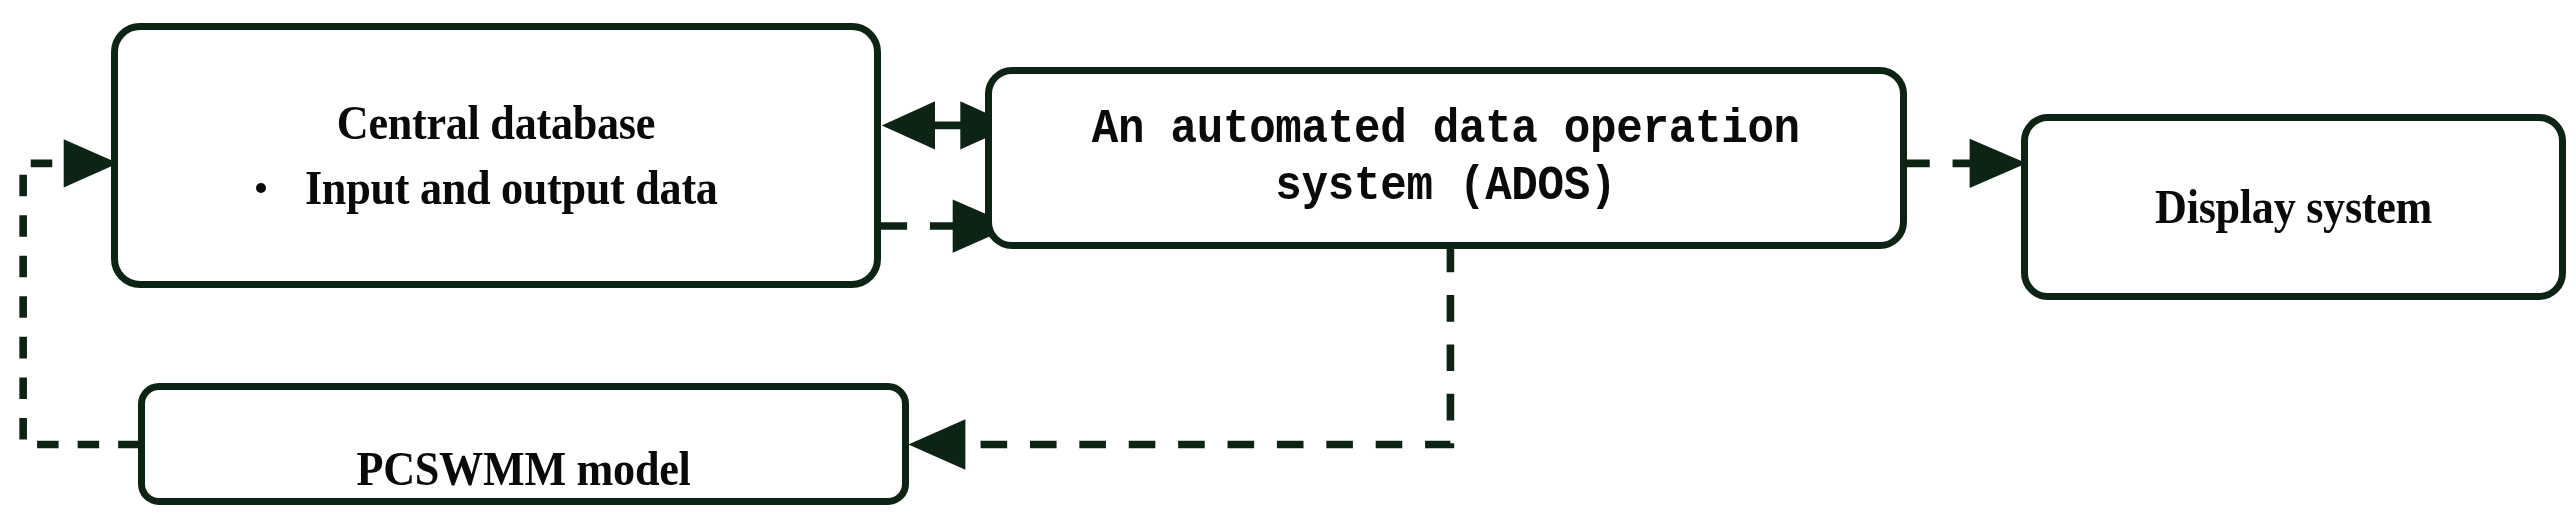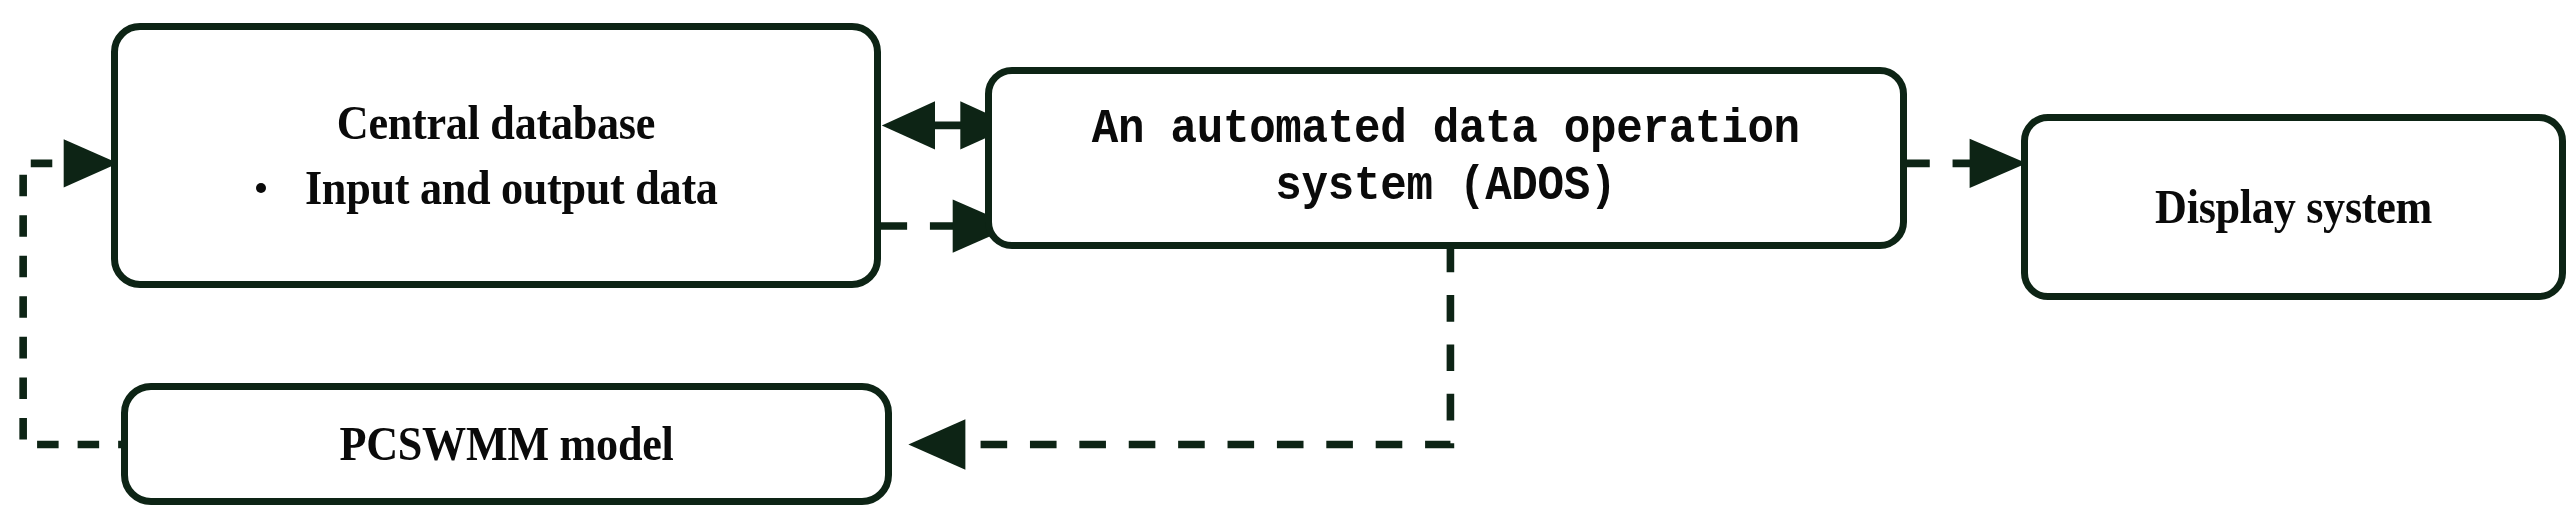--- a/index.html
+++ b/index.html
@@ -82,26 +82,27 @@
     width: 545px;
     height: 186px;
     border-width: 7px;
     border-radius: 27px;
     margin-top: 46px;
   }
   #node-display-system .node-label { font-size: 48px; }
 
   
   #node-pcswmm {
-    left: 121px;
+    left: 138px;
     top: 383px;
     width: 771px;
     height: 122px;
     border-width: 7px;
-    border-radius: 30px;
+    border-radius: 21px;
+    justify-content: flex-end;
   }
   #node-pcswmm .node-label { font-size: 48px; }
 
   
   #connectors {
     position: absolute;
     left: 0;
     top: 0;
     width: 2576px;
     height: 530px;

